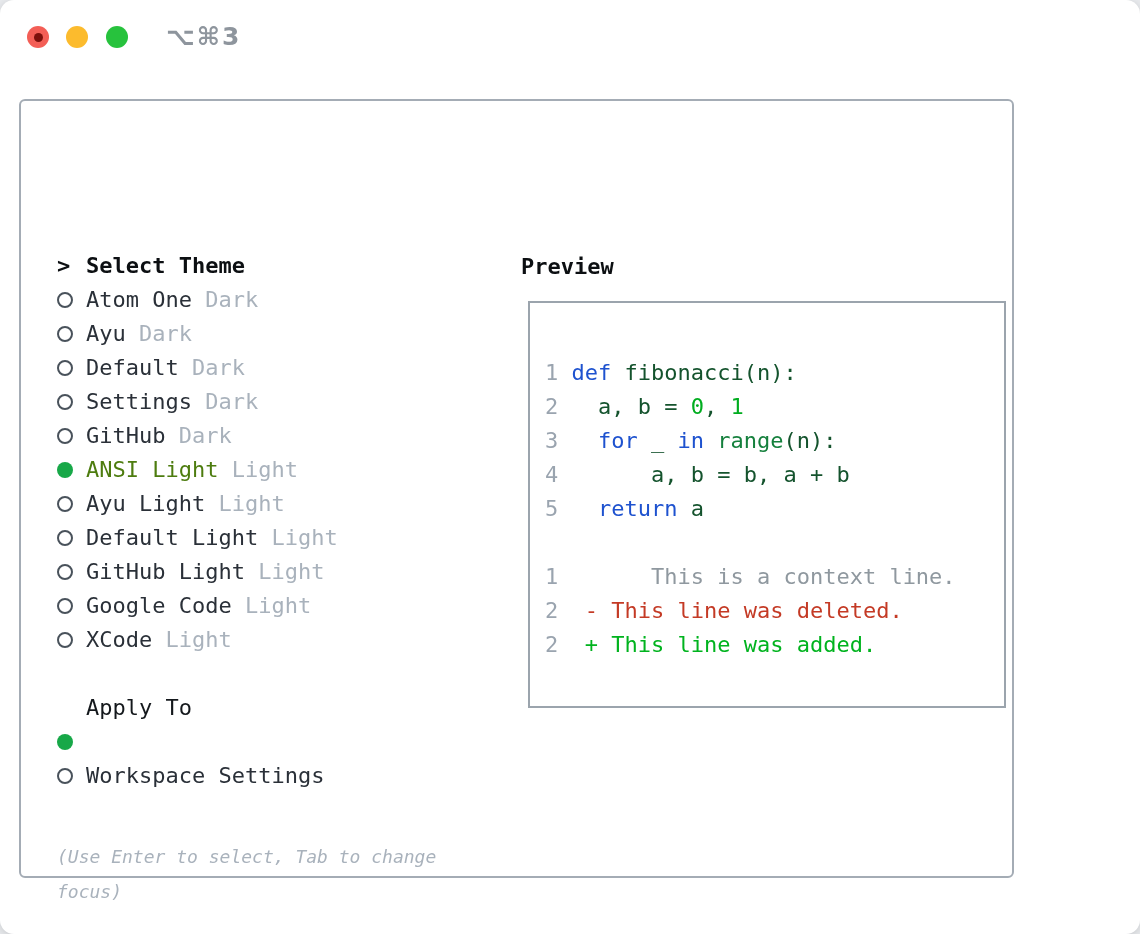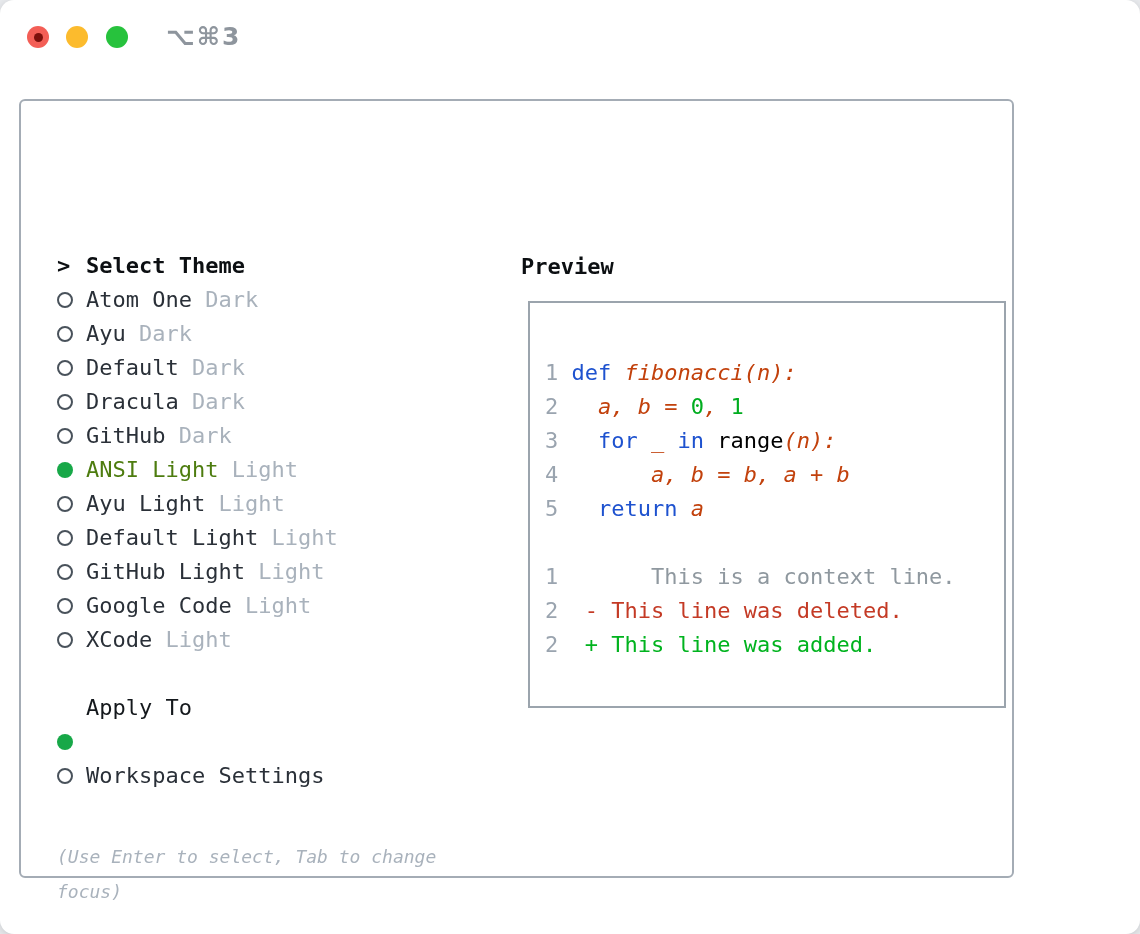--- a/index.html
+++ b/index.html
@@ -55,23 +55,23 @@
     font-size:22px;font-weight:bold;color:#0c0f12;
   }
   .preview-box{
     position:absolute;left:507px;top:200px;width:474px;height:403px;
     border:2px solid #9ba4ad;background:#ffffff;
   }
   .codewrap{position:absolute;left:15px;top:53px;font-size:22px;line-height:34px;}
   .cl{white-space:pre;height:34px;}
   .ln{color:#9aa4af;}
   .c-kw{color:#1e52cf;}
-  .c-fn{color:#000000;}
+  .c-fn{color:#15803d;}
   .c-num{color:#00ad1f;}
-  .c-fg{color:#c2410c;font-style:italic;}
+  .c-fg{color:#14532d;}
   .c-ctx{color:#8f989f;margin-top:40px;}
   .c-del{color:#c43a25;}
   .c-add{color:#00b31e;}
 </style>
 </head>
 <body>
 
 <div class="window">
 
   <div class="titlebar">
@@ -87,21 +87,21 @@
 
     <div class="left-col">
       <div class="row">
         <span class="marker"><span class="caret">&gt;</span></span>
         <span class="hdr">Select Theme</span>
       </div>
       <div id="theme-list">
           <div class="row"><span class="marker"><span class="radio"></span></span><span><span class="">Atom One</span><span class="muted"> Dark</span></span></div>
           <div class="row"><span class="marker"><span class="radio"></span></span><span><span class="">Ayu</span><span class="muted"> Dark</span></span></div>
           <div class="row"><span class="marker"><span class="radio"></span></span><span><span class="">Default</span><span class="muted"> Dark</span></span></div>
-          <div class="row"><span class="marker"><span class="radio"></span></span><span><span class="">Dracula</span><span class="muted"> Dark</span></span></div>
+          <div class="row"><span class="marker"><span class="radio"></span></span><span><span class="">Settings</span><span class="muted"> Dark</span></span></div>
           <div class="row"><span class="marker"><span class="radio"></span></span><span><span class="">GitHub</span><span class="muted"> Dark</span></span></div>
           <div class="row"><span class="marker"><span class="radio on"></span></span><span><span class="sel">ANSI Light</span><span class="muted"> Light</span></span></div>
           <div class="row"><span class="marker"><span class="radio"></span></span><span><span class="">Ayu Light</span><span class="muted"> Light</span></span></div>
           <div class="row"><span class="marker"><span class="radio"></span></span><span><span class="">Default Light</span><span class="muted"> Light</span></span></div>
           <div class="row"><span class="marker"><span class="radio"></span></span><span><span class="">GitHub Light</span><span class="muted"> Light</span></span></div>
           <div class="row"><span class="marker"><span class="radio"></span></span><span><span class="">Google Code</span><span class="muted"> Light</span></span></div>
           <div class="row"><span class="marker"><span class="radio"></span></span><span><span class="">XCode</span><span class="muted"> Light</span></span></div>
         </div>
       <div class="spacer"></div>
       <div class="row">

